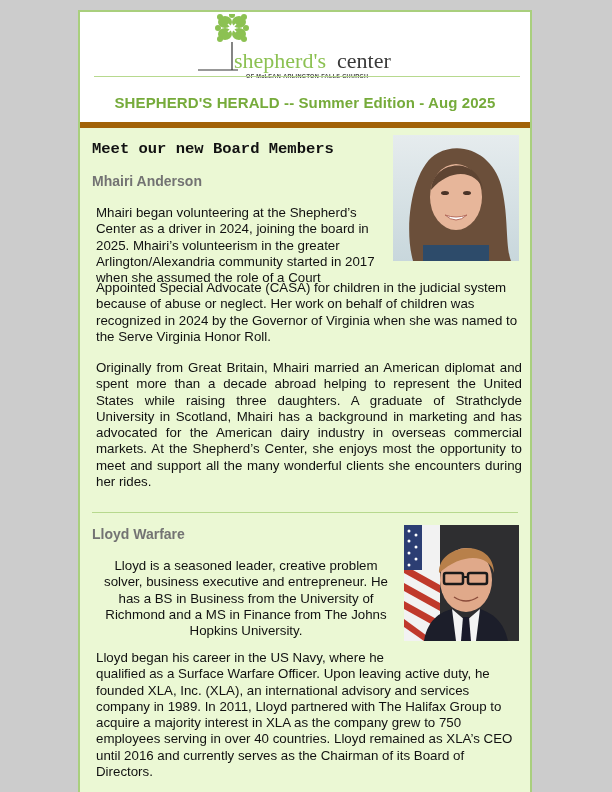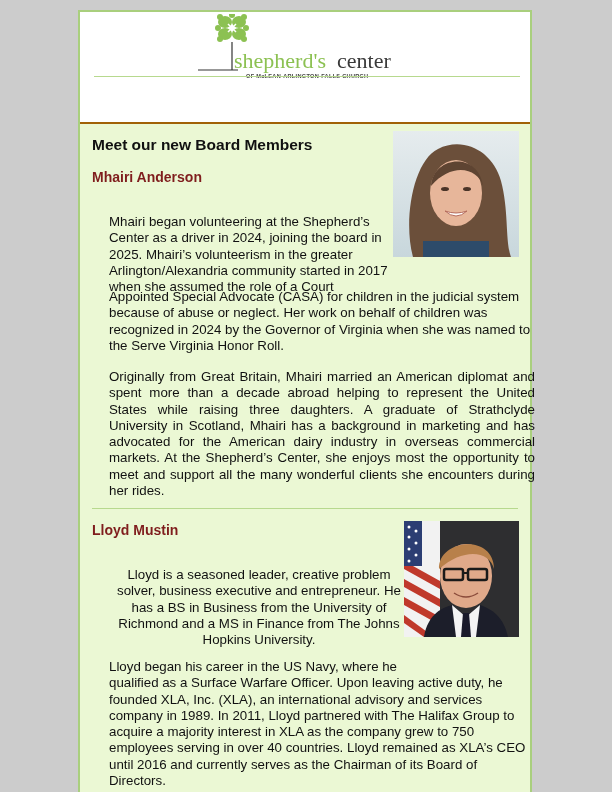--- a/index.html
+++ b/index.html
@@ -13,49 +13,49 @@
       position: absolute; left: 78px; top: 10px;
       width: 454px; height: 800px;
       border: 2px solid #a9cf7d;
       border-bottom: none;
       background: #ebf8d4;
       box-sizing: border-box;
     }
     .masthead {
       background: #ffffff;
       height: 110px;
-      border-bottom: 2px solid #a16207;
+      border-bottom: 6px solid #a16207;
       position: relative;
     }
     .logo {
       position: absolute; left: 118px; top: 2px; width: 215px; height: 70px;
     }
     .logo-rule {
       position: absolute; left: 14px; top: 64px; width: 426px; height: 1px;
       background: #b7d98e;
     }
     .herald-title {
       position: absolute; left: 0; right: 0; top: 82px;
       text-align: center;
       color: #76ab3b;
       font-weight: bold; font-size: 15px; letter-spacing: 0.1px;
     }
     .content { position: relative; padding: 0 12px; }
     .section-title {
       position: absolute; left: 12px; top: 12px;
-      font-weight: bold; font-size: 15.5px; color: #111;
+      font-weight: bold; font-size: 15.5px; color: #111; font-family: Liberation Mono, monospace;
     }
     .member-name {
       position: absolute; left: 12px;
-      font-weight: bold; font-size: 14px; color: #7f1d1d;
+      font-weight: bold; font-size: 14px; color: #737373;
     }
     .para {
       position: absolute; left: 12px;
       font-size: 13.3px; line-height: 16.3px; color: #111;
-      margin: 17px;
+      margin: 4px;
     }
     .justify { text-align: justify; }
     .photo {
       position: absolute; overflow: hidden;
     }
     .divider {
       position: absolute; left: 12px; width: 426px; height: 1px;
       background: #b7d98e;
     }
   </style>
@@ -84,20 +84,21 @@
         <path d="M-4,-4 L4,4 M4,-4 L-4,4" stroke="#ffffff" stroke-width="1.5"></path>
       </g>
 
       <line x1="34" y1="28" x2="34" y2="56" stroke="#333" stroke-width="1.2"></line>
       <line x1="0" y1="56" x2="40" y2="56" stroke="#333" stroke-width="1.2"></line>
       <text x="36" y="54" font-family="Liberation Serif, serif" font-size="22" fill="#8cc152">shepherd's</text>
       <text x="139" y="54" font-family="Liberation Serif, serif" font-size="22" fill="#3a3a3a">center</text>
       <text x="48" y="64" font-family="Liberation Sans, sans-serif" font-size="5.6" font-weight="bold" fill="#444" letter-spacing="0.3">OF McLEAN-ARLINGTON-FALLS CHURCH</text>
     </svg>
     <div class="logo-rule"></div>
+    <div class="herald-title">SHEPHERD'S HERALD -- Summer Edition -  Aug 2025</div>
   </div>
 
   <div class="content">
     <div class="section-title">Meet our new Board Members</div>
 
     <div class="member-name" style="top:45px;">Mhairi Anderson</div>
 
     <div class="photo" style="left:313px; top:7px; width:126px; height:126px;">
       <svg width="126" height="126" viewBox="0 0 126 126">
         <defs>
@@ -116,21 +117,21 @@
         <rect x="30" y="110" width="66" height="16" fill="#2d4b6a"></rect>
       </svg>
     </div>
 
     <p class="para" style="top:73px; width:296px;">Mhairi began volunteering at the Shepherd’s Center as a driver in 2024, joining the board in 2025. Mhairi’s volunteerism in the greater Arlington/Alexandria community started in 2017 when she assumed the role of a Court</p>
     <p class="para" style="top:148px; width:426px;">Appointed Special Advocate (CASA) for children in the judicial system because of abuse or neglect. Her work on behalf of children was recognized in 2024 by the Governor of Virginia when she was named to the Serve Virginia Honor Roll.</p>
     <p class="para justify" style="top:228px; width:426px;">Originally from Great Britain, Mhairi married an American diplomat and spent more than a decade abroad helping to represent the United States while raising three daughters. A graduate of Strathclyde University in Scotland, Mhairi has a background in marketing and has advocated for the American dairy industry in overseas commercial markets. At the Shepherd’s Center, she enjoys most the opportunity to meet and support all the many wonderful clients she encounters during her rides.</p>
 
     <div class="divider" style="top:384px;"></div>
 
-    <div class="member-name" style="top:398px;">Lloyd Mustin</div>
+    <div class="member-name" style="top:398px;">Lloyd Warfare</div>
 
     <div class="photo" style="left:324px; top:397px; width:115px; height:116px;">
       <svg width="115" height="116" viewBox="0 0 115 116">
         <rect width="115" height="116" fill="#2e2e30"></rect>
 
         <g>
           <rect x="0" y="0" width="36" height="116" fill="#f2f2f2"></rect>
           <g fill="#c0392b">
             <path d="M0,40 L36,60 L36,68 L0,48 Z"></path>
             <path d="M0,58 L36,78 L36,86 L0,66 Z"></path>

